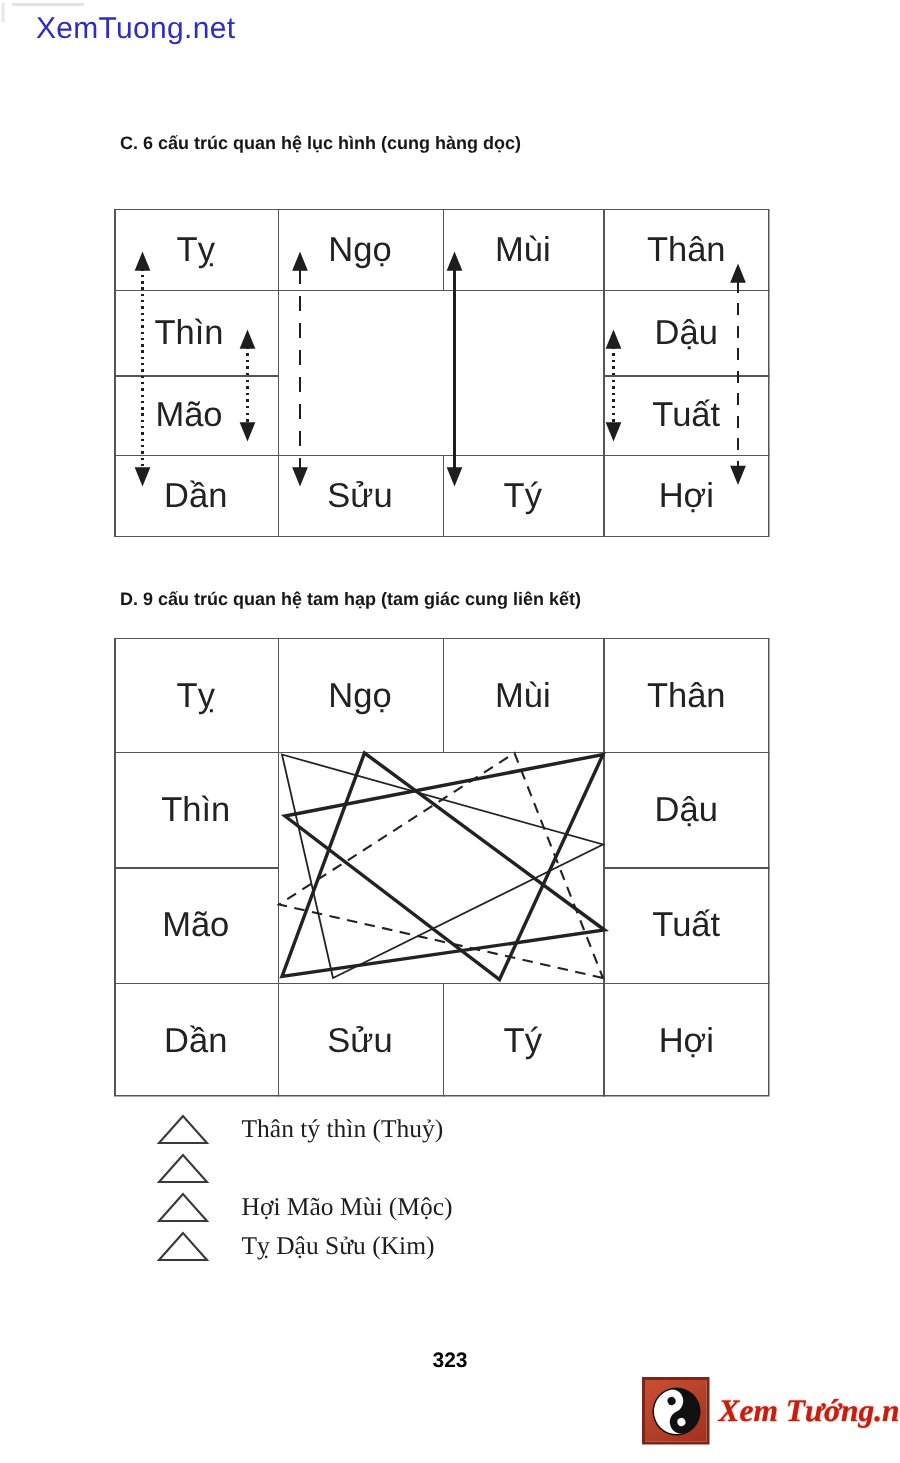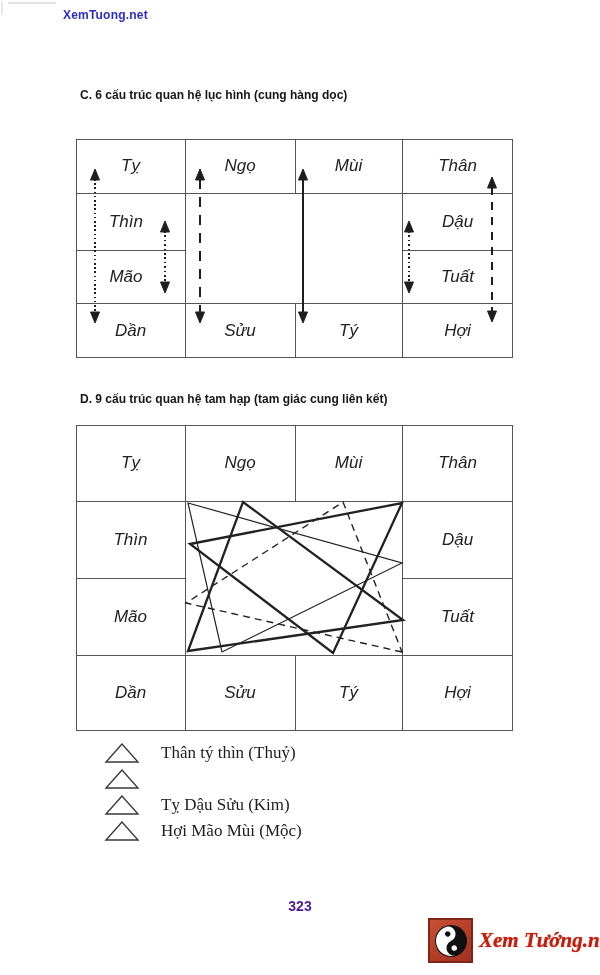--- a/index.html
+++ b/index.html
@@ -7,44 +7,44 @@
     width:600px;height:975px;position:relative;background:#ffffff;
     font-family:"Liberation Sans","DejaVu Sans",sans-serif;color:#1c1c1c;
     overflow:hidden;
   }
   .abs{position:absolute;}
   
   .corner-h{left:8px;top:2px;width:48px;height:2px;background:#e3e3e3;}
   .corner-v{left:1px;top:2px;width:2px;height:13px;background:#e7e7e7;}
   
   .watermark{
-    left:24px;top:8px;font-size:12px;font-weight:700;letter-spacing:.2px;
-    color:#2d2dc5;text-decoration:none;cursor:pointer;margin-left:39px;
+    left:24px;top:8px;font-size:20px;font-weight:400;letter-spacing:.2px;
+    color:#2d2dc5;text-decoration:none;cursor:pointer;
   }
   
   .heading{font-size:12px;font-weight:bold;color:#161616;white-space:nowrap;}
   .heading-c{left:80px;top:88px;}
   .heading-d{left:80px;top:392px;}
   
   .tbl-svg{display:block;}
   .cell-label{
     display:flex;align-items:center;justify-content:center;
-    font-size:17px;color:#222222;pointer-events:none;font-style:italic;
+    font-size:23px;color:#222222;pointer-events:none;
   }
   
   .legend{left:103px;top:742px;display:flex;flex-direction:column;gap:4px;}
   .legend-row{display:flex;align-items:center;height:22px;}
   .legend-tri{width:38px;height:22px;flex:0 0 auto;}
   .legend-text{
     margin-left:20px;font-family:"Liberation Serif","DejaVu Serif",serif;
     font-size:17px;color:#1d1d1d;white-space:nowrap;
   }
   
   .page-number{left:0;top:898px;width:600px;text-align:center;
-    font-size:14px;font-weight:bold;color:#4c1d95;}
+    font-size:14px;font-weight:bold;color:#000000;}
   .logo{left:428px;top:918px;display:flex;align-items:center;cursor:pointer;}
   .logo-box{
     width:45px;height:45px;box-sizing:border-box;border:2px solid #7e2517;
     background:linear-gradient(145deg,#c84f33,#a23120);
     display:flex;align-items:center;justify-content:center;
   }
   .logo-text{
     margin-left:6px;font-family:"Liberation Serif","DejaVu Serif",serif;
     font-style:italic;font-weight:bold;font-size:21px;color:#c41e0e;
     white-space:nowrap;text-shadow:0 0 1px #d8412f;
@@ -162,27 +162,27 @@
   </div>
   <div class="legend-row">
     <svg class="legend-tri" viewBox="0 0 38 22">
       <polygon points="19,2 3,20 35,20" fill="#ffffff" stroke="#3a3a3a" stroke-width="1.4"></polygon>
     </svg>
   </div>
   <div class="legend-row">
     <svg class="legend-tri" viewBox="0 0 38 22">
       <polygon points="19,2 3,20 35,20" fill="#ffffff" stroke="#3a3a3a" stroke-width="1.4"></polygon>
     </svg>
-    <span class="legend-text">Tỵ Dậu Sửu (Kim)</span>
+    <span class="legend-text">Hợi Mão Mùi (Mộc)</span>
   </div>
   <div class="legend-row">
     <svg class="legend-tri" viewBox="0 0 38 22">
       <polygon points="19,2 3,20 35,20" fill="#ffffff" stroke="#3a3a3a" stroke-width="1.4"></polygon>
     </svg>
-    <span class="legend-text">Hợi Mão Mùi (Mộc)</span>
+    <span class="legend-text">Tỵ Dậu Sửu (Kim)</span>
   </div>
 </div>
 
 <div class="abs page-number">323</div>
 
 <div class="abs logo">
   <div class="logo-box">
     <svg width="34" height="34" viewBox="0 0 34 34">
       <g transform="rotate(-25 17 17)">
         <circle cx="17" cy="17" r="15.5" fill="#ffffff" stroke="#101010" stroke-width="1"></circle>

